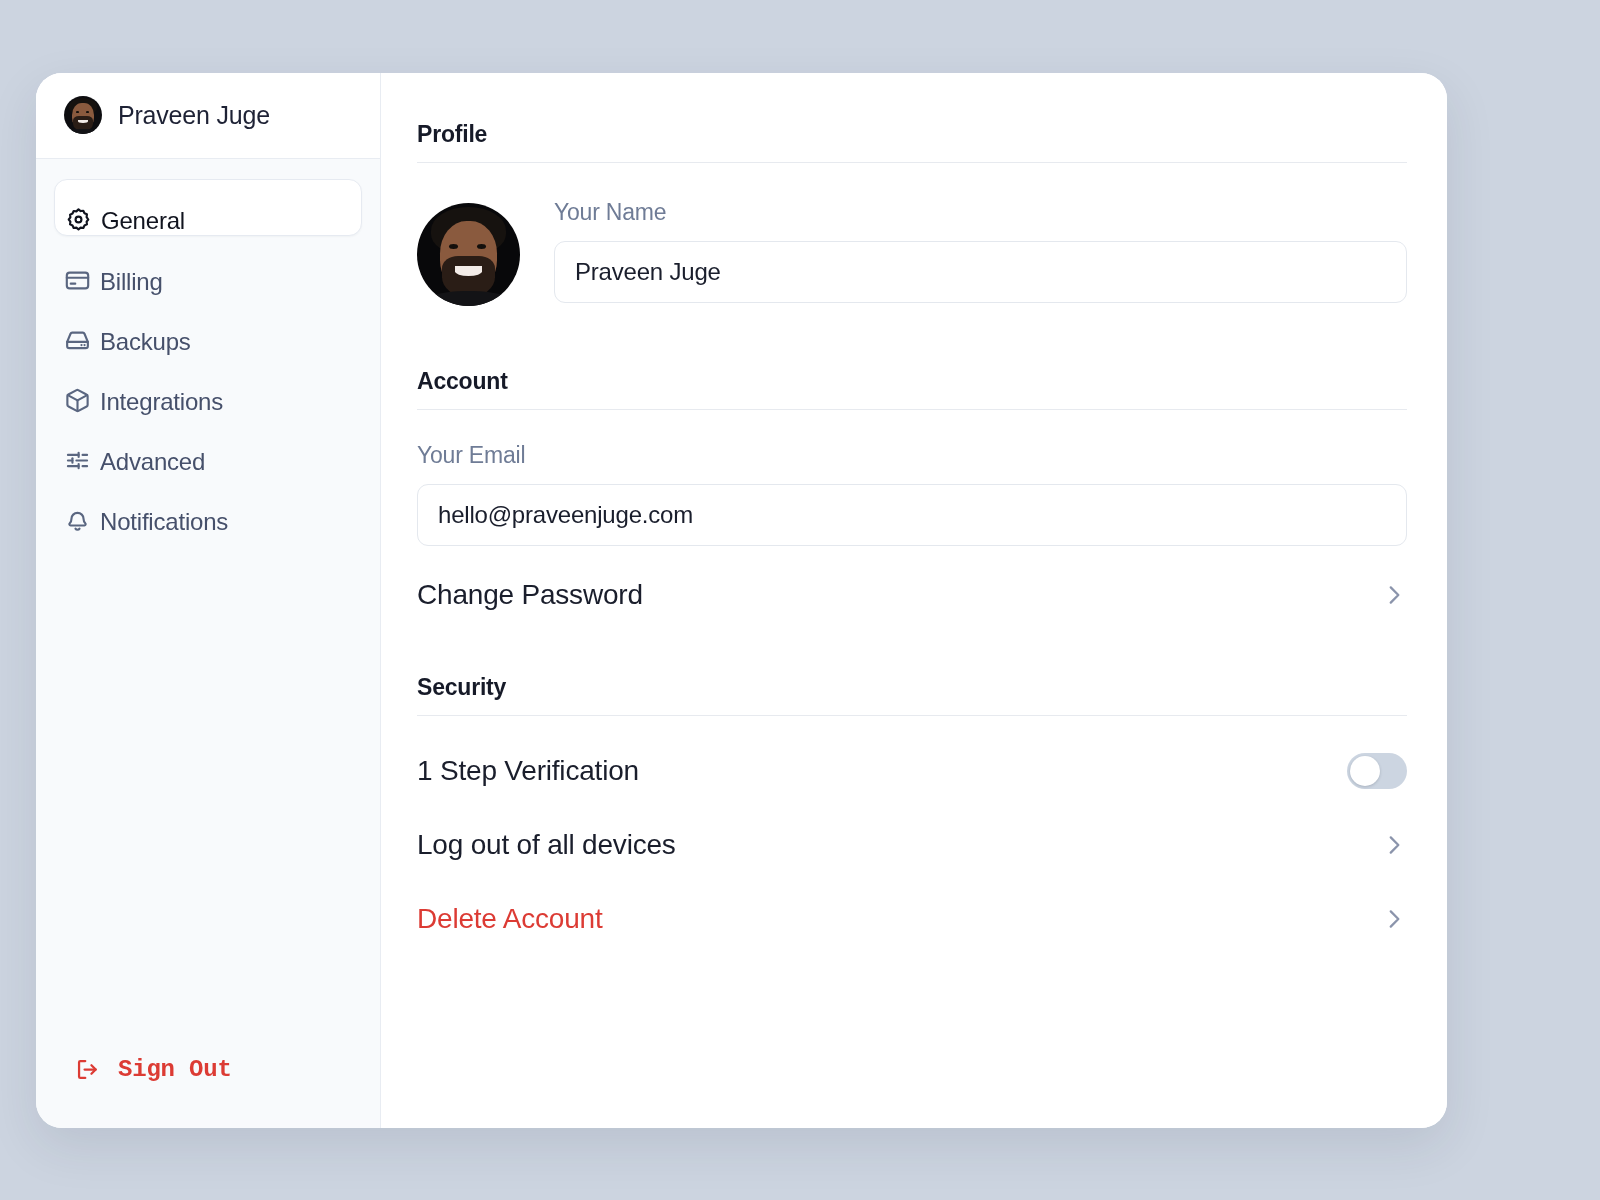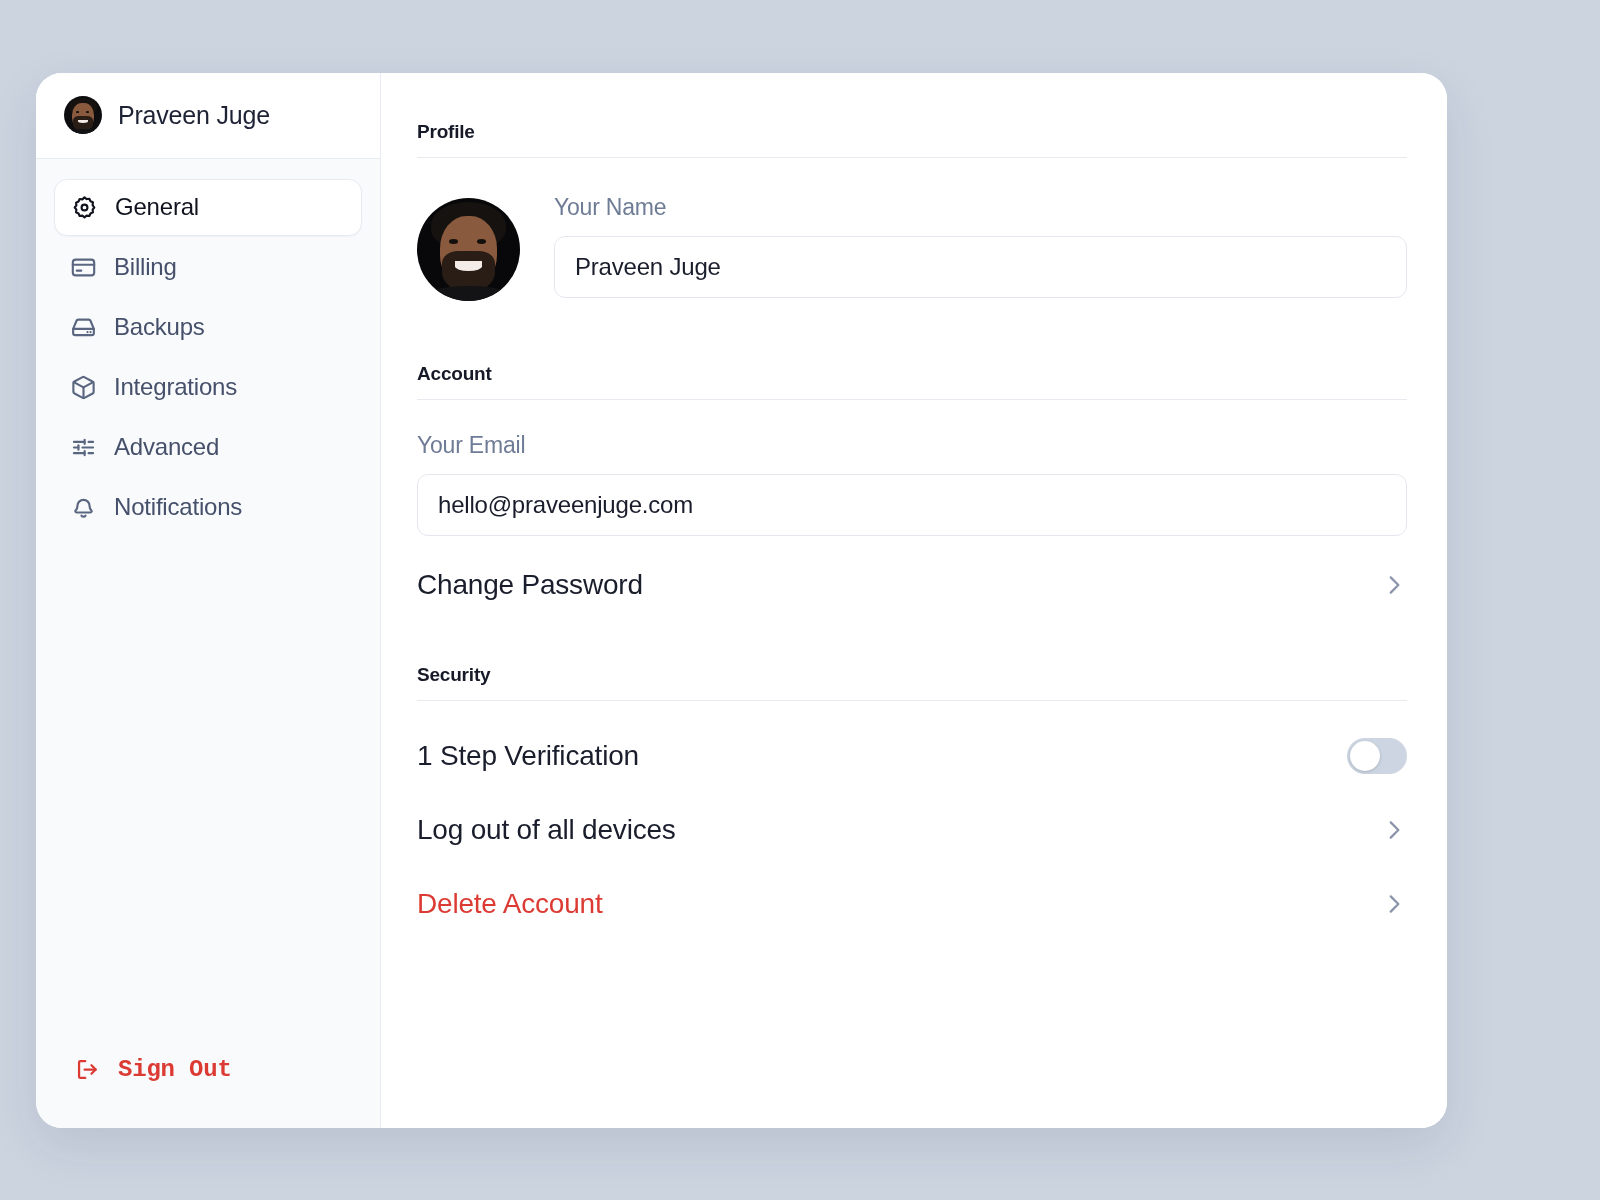--- a/index.html
+++ b/index.html
@@ -70,24 +70,24 @@
 
   .nav {
     padding: 20px 18px 0 18px;
     display: flex;
     flex-direction: column;
     gap: 3px;
   }
 
   .nav-item {
     display: flex;
-    align-items: center;
-    gap: 16px;
+    align-items: flex-end;
+    gap: 8px;
     height: 57px;
-    padding: 0 14px;
+    padding: 0 8px;
     border-radius: 13px;
     color: #46506b;
     font-size: 24px;
     letter-spacing: -0.2px;
     cursor: pointer;
   }
 
   .nav-item .nav-icon {
     width: 30px;
     height: 30px;
@@ -131,21 +131,21 @@
 
   
   .content {
     flex: 1 1 auto;
     padding: 48px 40px 0 36px;
     background: #ffffff;
     overflow: hidden;
   }
 
   .section-title {
-    font-size: 19px;
+    font-size: 23px;
     font-weight: bold;
     color: #161a28;
     letter-spacing: -0.2px;
     padding-bottom: 14px;
     border-bottom: 1px solid #e7eaef;
   }
 
   .profile-row {
     display: flex;
     align-items: center;

